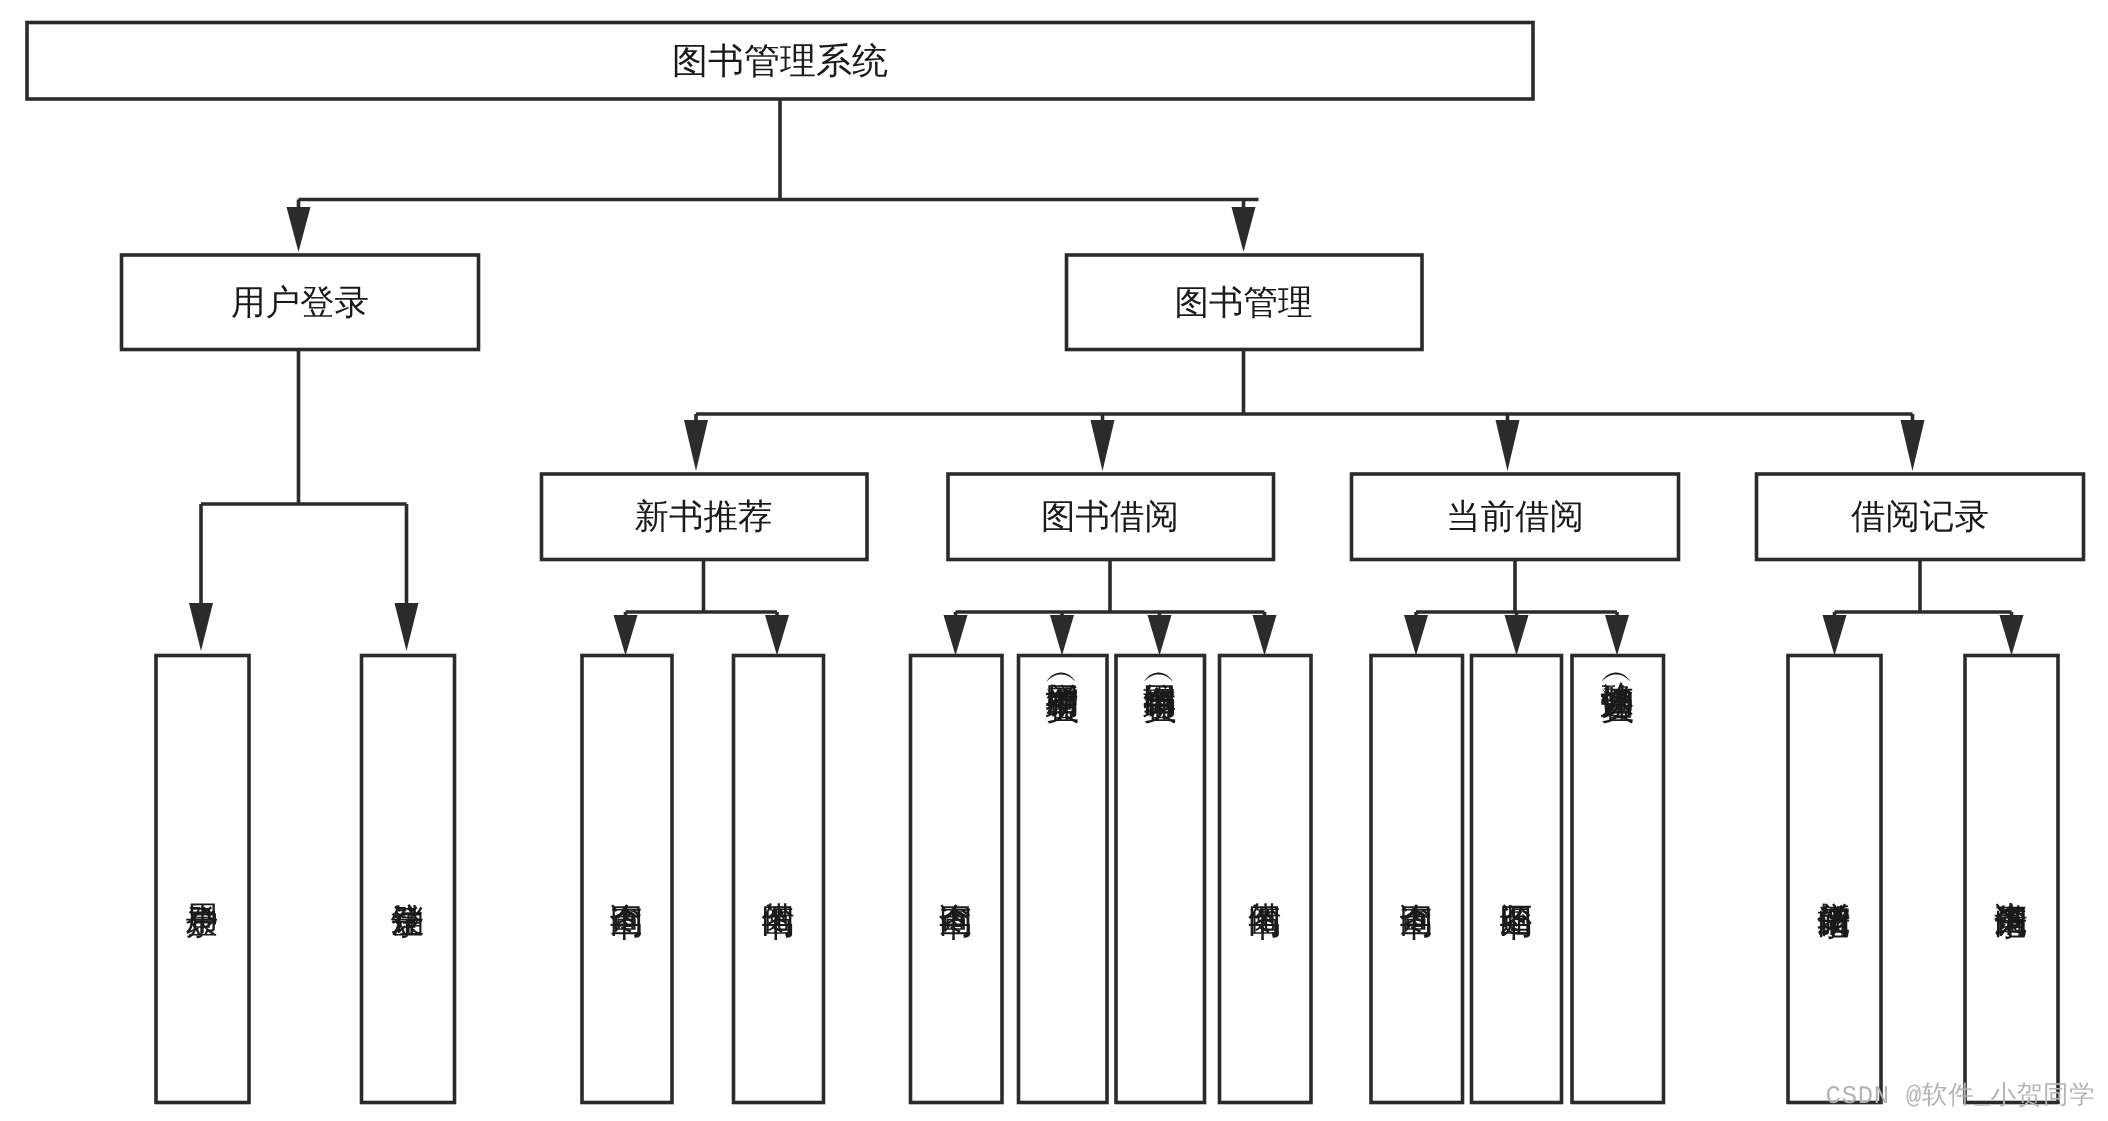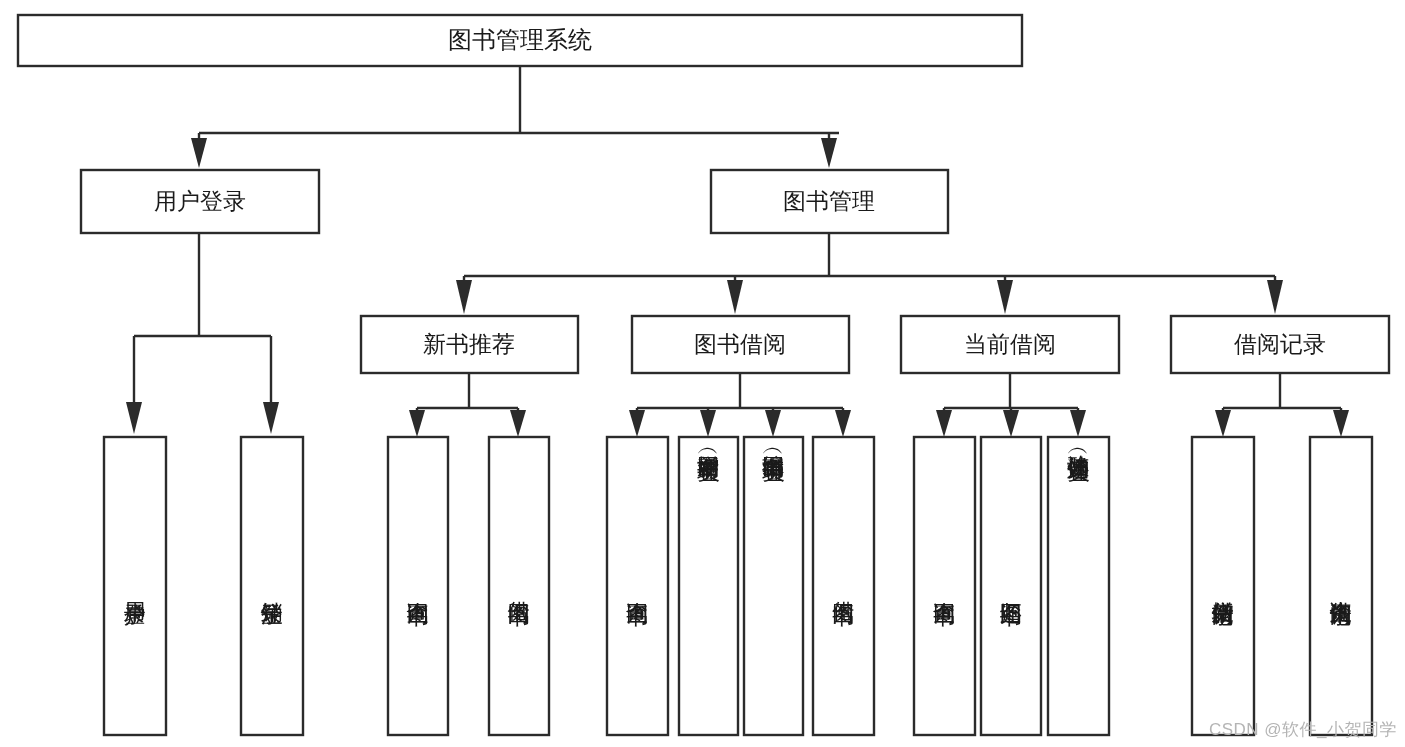--- a/index.html
+++ b/index.html
@@ -67,21 +67,21 @@
     font-size: 22px;
     line-height: 1.06;
     color: #1a1a1a;
     letter-spacing: 1px;
     white-space: nowrap;
   }
   .watermark {
     position: absolute;
     right: 8px;
     bottom: 6px;
-    font-family: Liberation Sans, sans-serif;
+    font-family: Liberation Mono, monospace;
     font-size: 17px;
     color: #b4b4b4;
     white-space: nowrap;
     letter-spacing: 0.5px;
   }
 </style>
 </head>
 <body>
 
 <div id="diagram-root">

